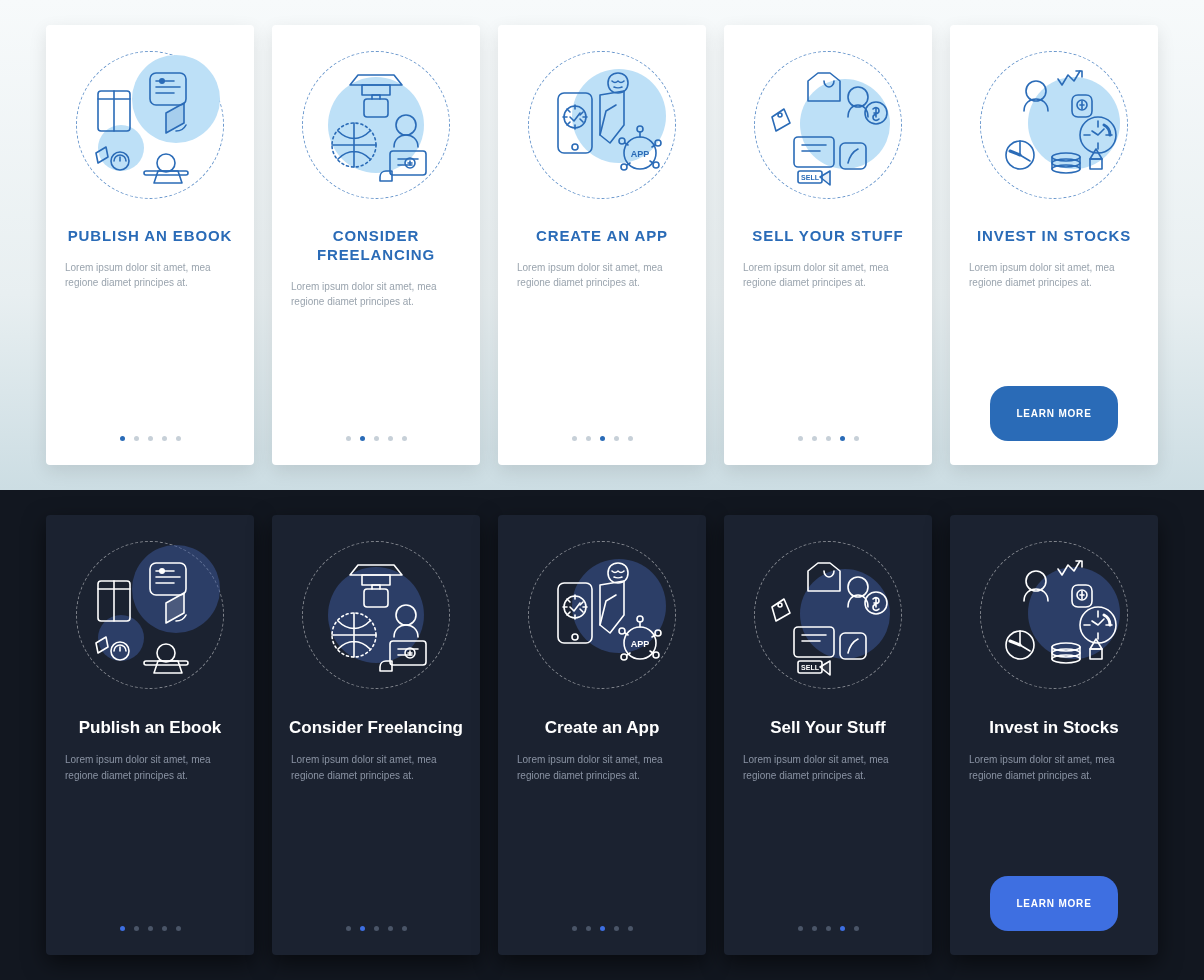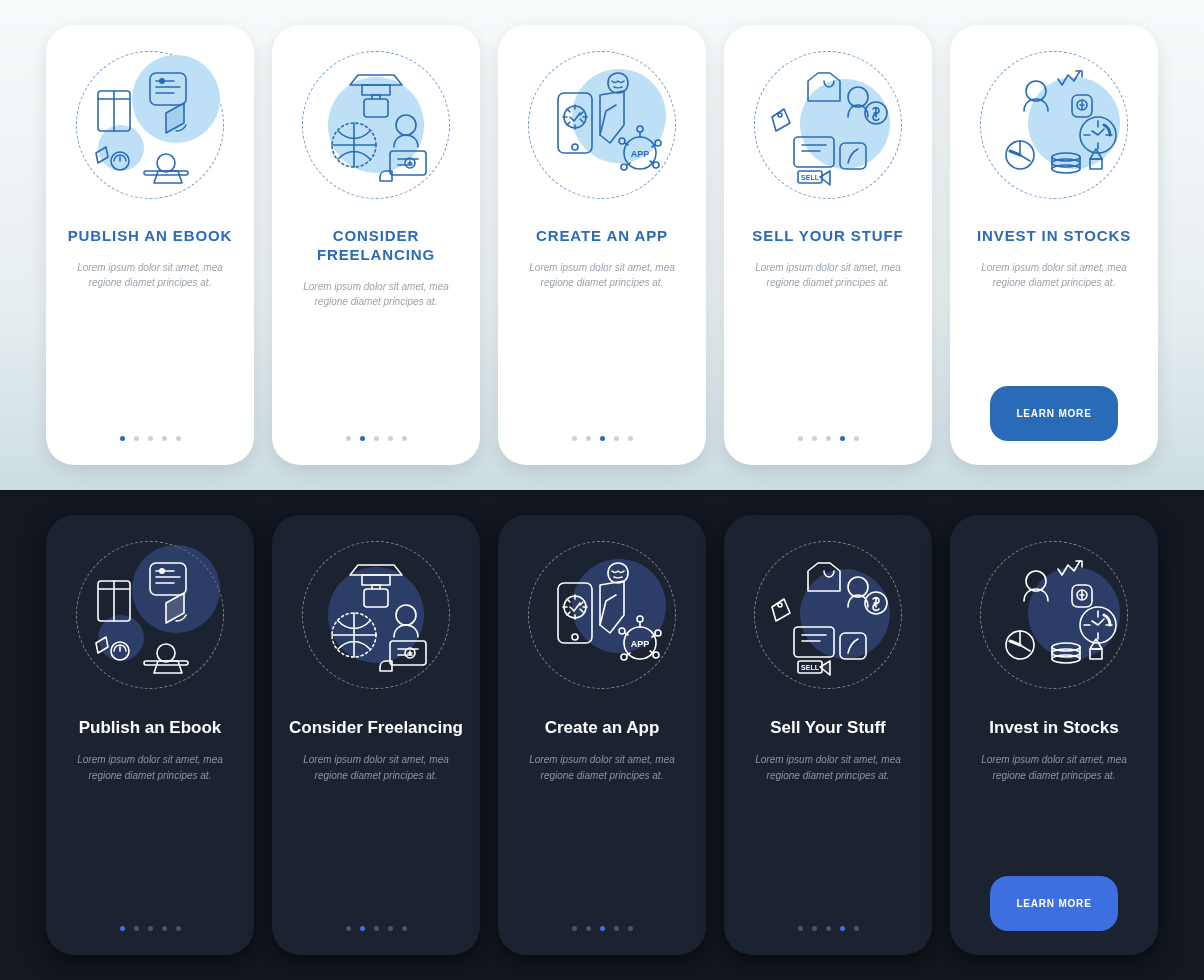--- a/index.html
+++ b/index.html
@@ -1,32 +1,32 @@
 <!DOCTYPE html>
 <html><head>
 <meta charset="utf-8">
 <style>
   * { box-sizing: border-box; margin: 0; padding: 0; }
   body { font-family: -apple-system, BlinkMacSystemFont, 'Segoe UI', Arial, sans-serif; }
   .canvas { width: 1204px; height: 980px; display: flex; flex-direction: column; }
   .row { flex: 1; display: flex; justify-content: center; align-items: center; gap: 18px; padding: 24px; }
   .row-light { background: linear-gradient(180deg, #F7FAFB 0%, #E8EFF1 60%, #CCDDE3 100%); }
   .row-dark  { background: #121720; }
-  .phone { width: 208px; height: 440px; border-radius: 28px; background: #FFFFFF; box-shadow: 0 6px 18px rgba(0,0,0,.10); position: relative; padding: 20px 14px 18px; display: flex; flex-direction: column; align-items: center; }
+  .phone { width: 208px; height: 440px; border-radius: 4px; background: #FFFFFF; box-shadow: 0 6px 18px rgba(0,0,0,.10); position: relative; padding: 20px 14px 18px; display: flex; flex-direction: column; align-items: center; }
   .row-dark .phone { background: #1B2230; box-shadow: 0 8px 22px rgba(0,0,0,.55); }
   .art { width: 148px; height: 148px; margin-top: 6px; position: relative; display: flex; align-items: center; justify-content: center; }
   .dashed-circle { position: absolute; inset: 0; border: 1.5px dashed #2A6BB7; border-radius: 50%; opacity: .7; }
   .row-dark .dashed-circle { border-color: #FFFFFF; opacity: .45; }
   .blob { position: absolute; border-radius: 50%; background: #BDE0F7; }
   .row-dark .blob { background: #3E5A9E; opacity: .5; }
   .icons { position: relative; width: 100%; height: 100%; color: #2A6BB7; }
   .row-dark .icons { color: #FFFFFF; }
   .title-light { margin-top: 28px; font-size: 15px; font-weight: 800; color: #2A6BB7; letter-spacing: .06em; text-align: center; line-height: 1.25; text-transform: uppercase; }
   .title-dark { margin-top: 28px; font-size: 17px; font-weight: 700; color: #FFFFFF; text-align: center; line-height: 1.25; }
-  .desc { margin-top: 14px; font-size: 10px; color: #9AA4AE; text-align: center; line-height: 1.55; max-width: 170px; font-style: italic; }
+  .desc { margin-top: 14px; font-size: 10px; color: #9AA4AE; text-align: left; line-height: 1.55; max-width: 170px; }
   .row-dark .desc { color: #8A93A3; }
   .dots { margin-top: auto; display: flex; gap: 9px; padding-bottom: 6px; }
   .dot { width: 5px; height: 5px; border-radius: 50%; background: #C7D0D8; }
   .dot.active { background: #2A6BB7; }
   .row-dark .dot { background: #4A5567; }
   .row-dark .dot.active { background: #3E6FE1; }
   .cta { margin-top: auto; background: #2A6BB7; color: #FFFFFF; font-size: 10px; font-weight: 700; letter-spacing: .08em; padding: 22px 26px; border: none; border-radius: 18px; cursor: pointer; margin-bottom: 6px; }
   .row-dark .cta { background: #3E6FE1; }
   svg { stroke: currentColor; fill: none; stroke-width: 1.6; stroke-linecap: round; stroke-linejoin: round; }
 </style>

